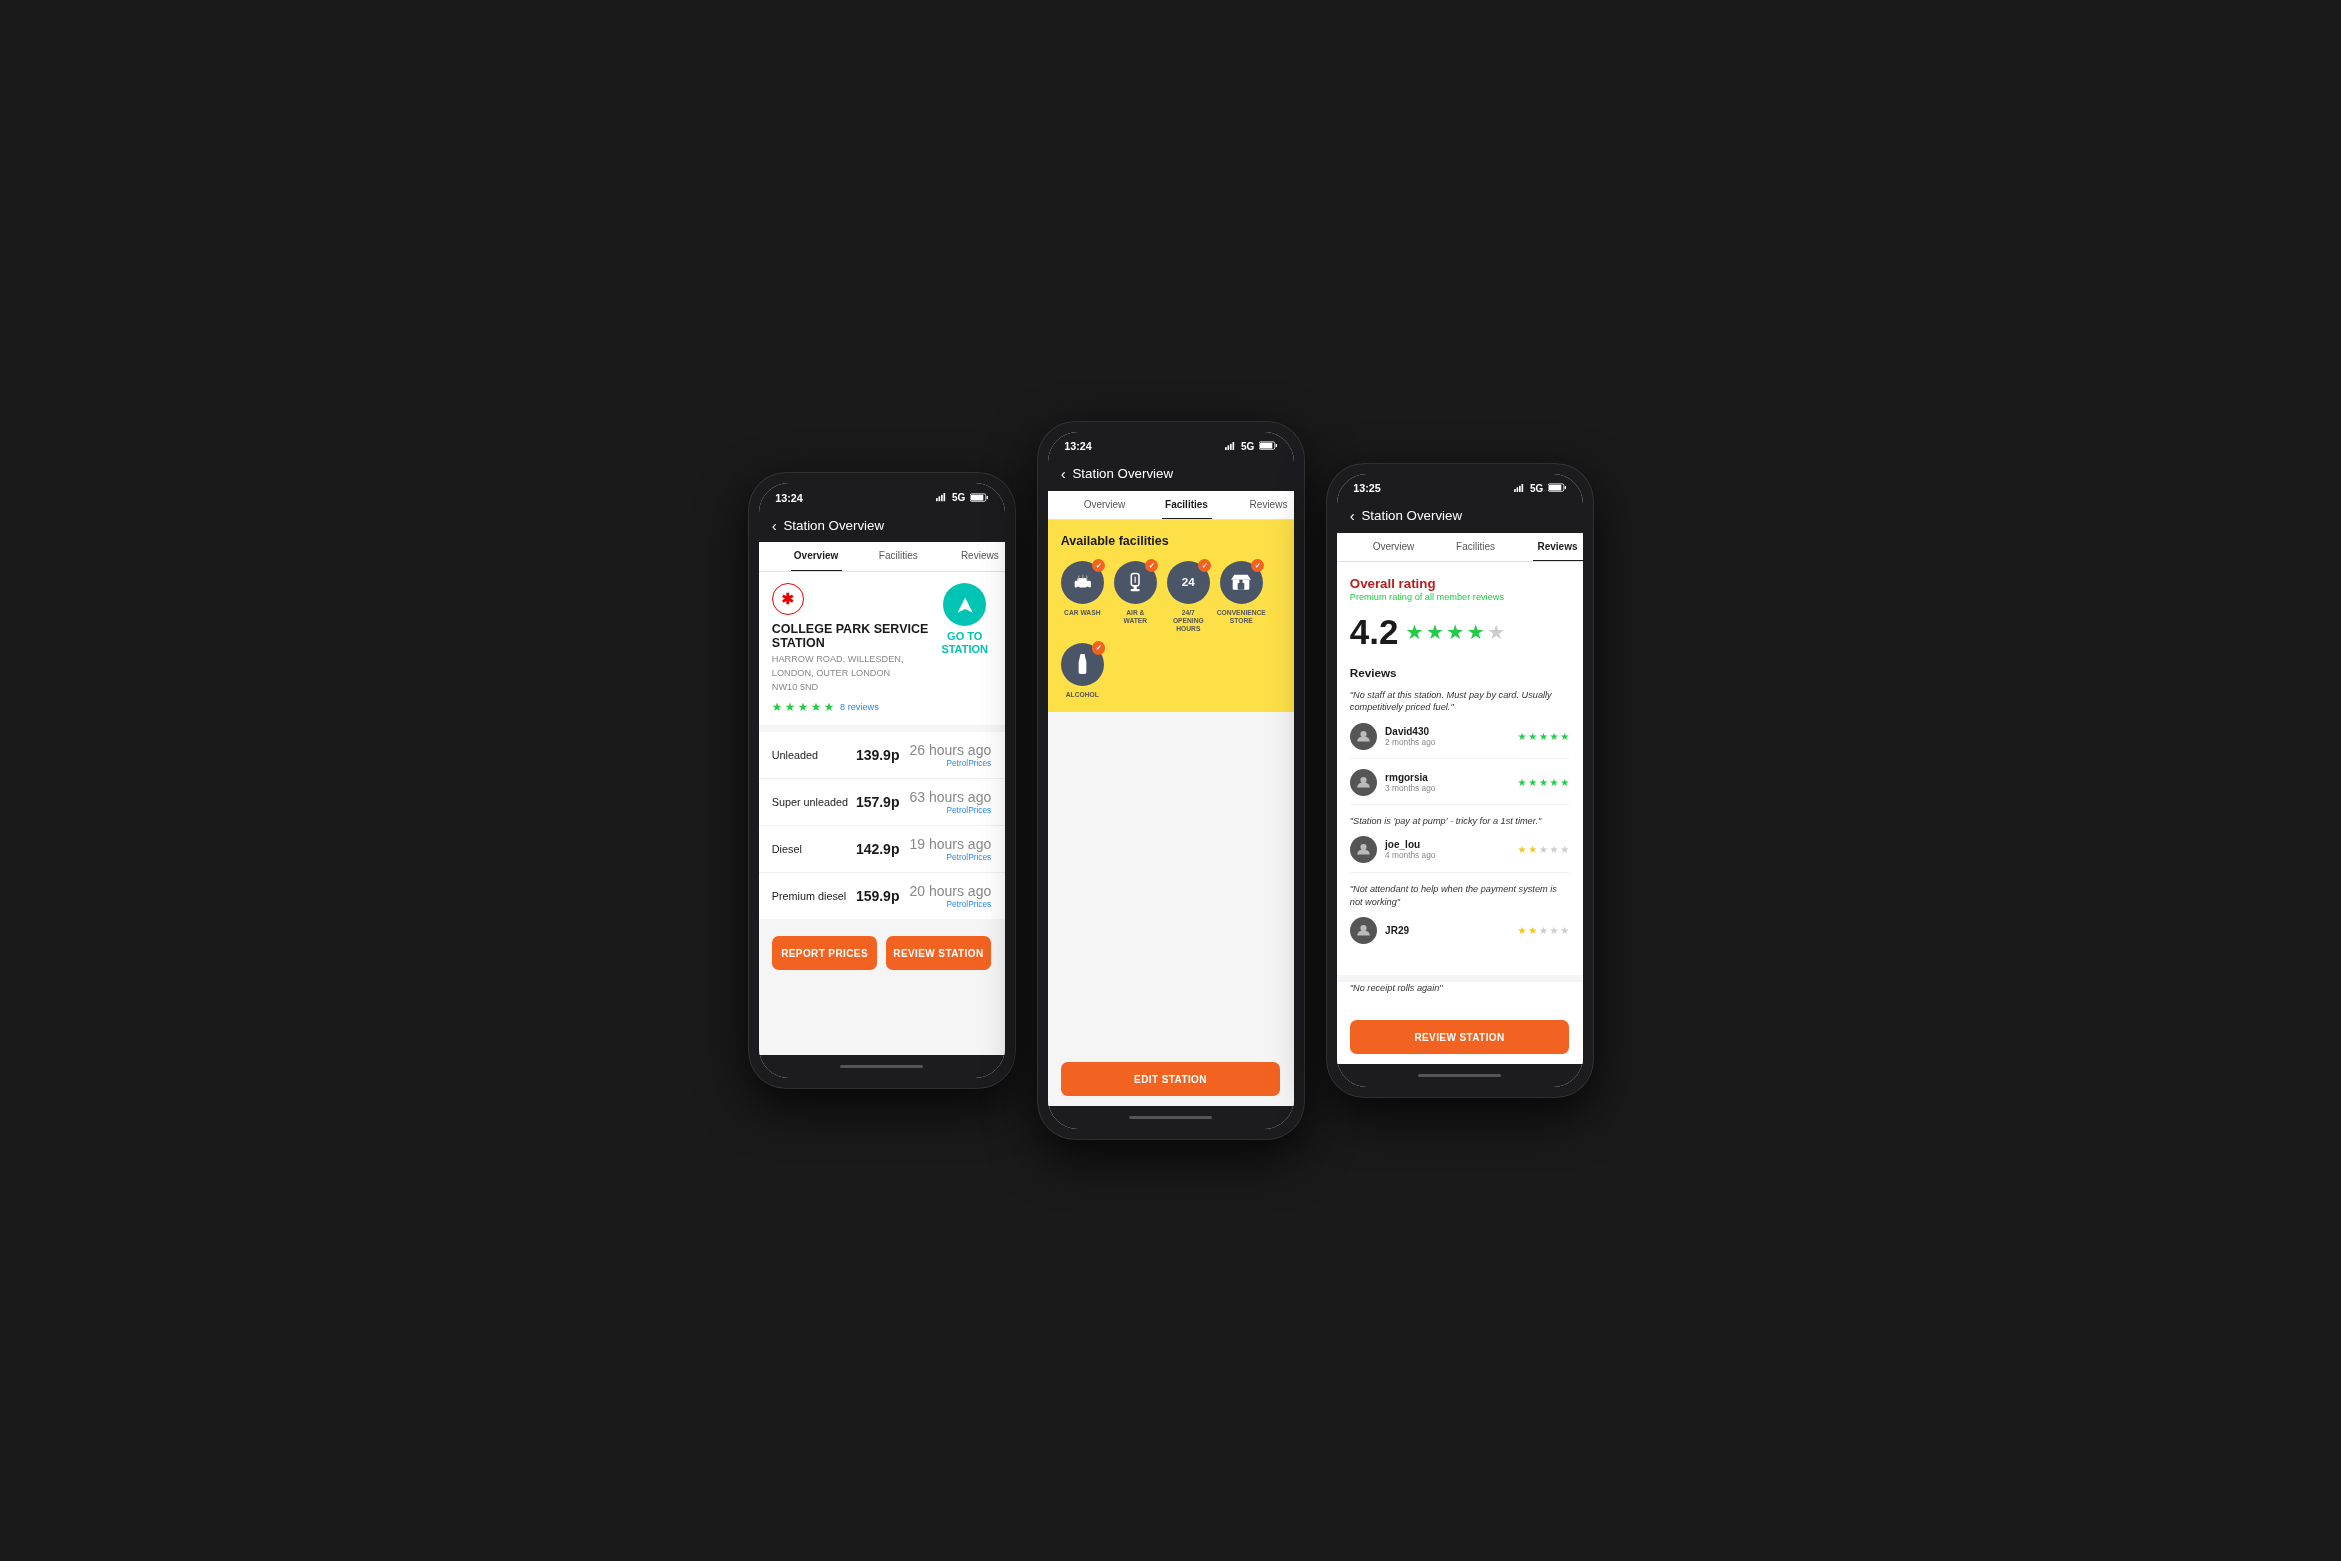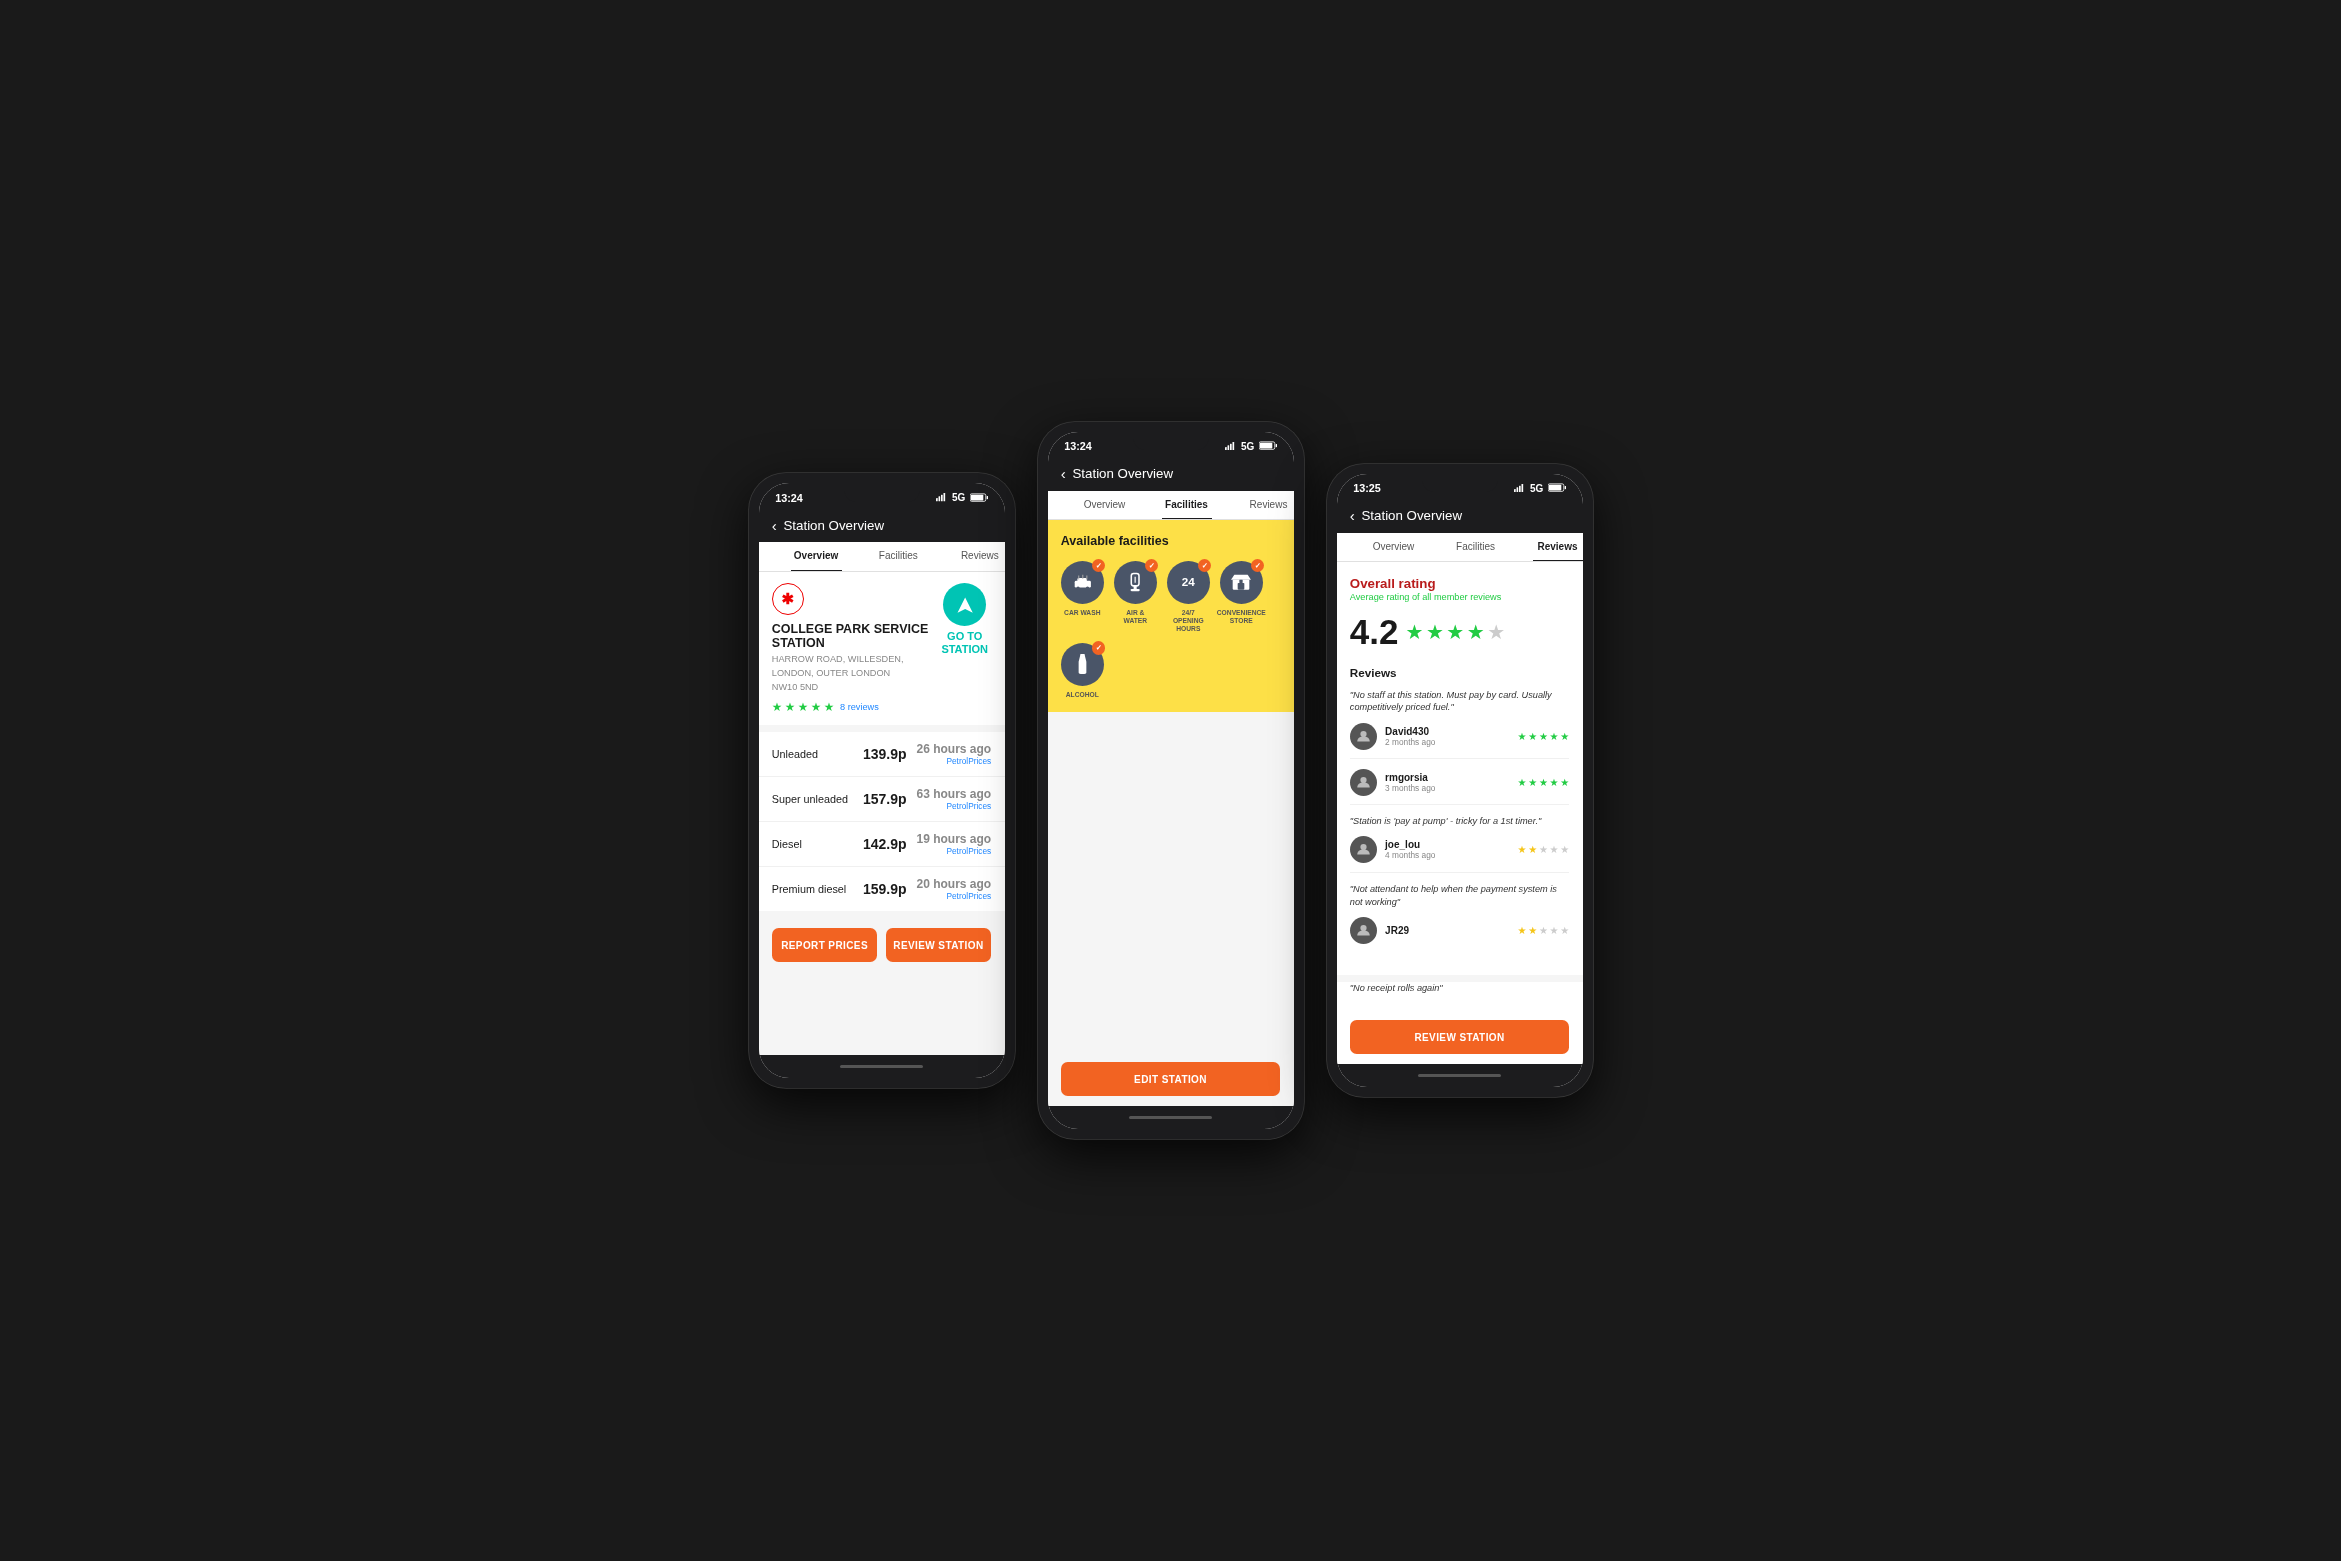--- a/index.html
+++ b/index.html
@@ -196,24 +196,23 @@
     .fuel-price {
       font-size: 14px;
       font-weight: 800;
       color: #1a1a1a;
       margin-right: 10px;
     }
     .fuel-meta {
       text-align: right;
     }
     .fuel-time {
-      font-size: 12px;
+      font-size: 14px;
       color: #888;
       display: block;
-      font-weight: bold;
     }
     .fuel-source {
       font-size: 8.3px;
       color: #2288ff;
       display: block;
     }
     .bottom-buttons {
       display: flex;
       gap: 8.3px;
       padding: 10px 13.3px;
@@ -632,21 +631,21 @@
         <span class="title">Station Overview</span>
       </div>
       <div class="tabs">
         <div class="tab">Overview</div>
         <div class="tab">Facilities</div>
         <div class="tab active">Reviews</div>
       </div>
       <div class="content" style="overflow-y:auto;">
         <div class="reviews-section">
           <div class="overall-title">Overall rating</div>
-          <div class="overall-subtitle">Average rating of all member reviews</div>
+          <div class="overall-subtitle">Premium rating of all member reviews</div>
           <div class="rating-row">
             <span class="rating-number">4.2</span>
             <div class="rating-stars">
               <span class="rating-star">★</span>
               <span class="rating-star">★</span>
               <span class="rating-star">★</span>
               <span class="rating-star">★</span>
               <span class="rating-star empty">★</span>
             </div>
           </div>

